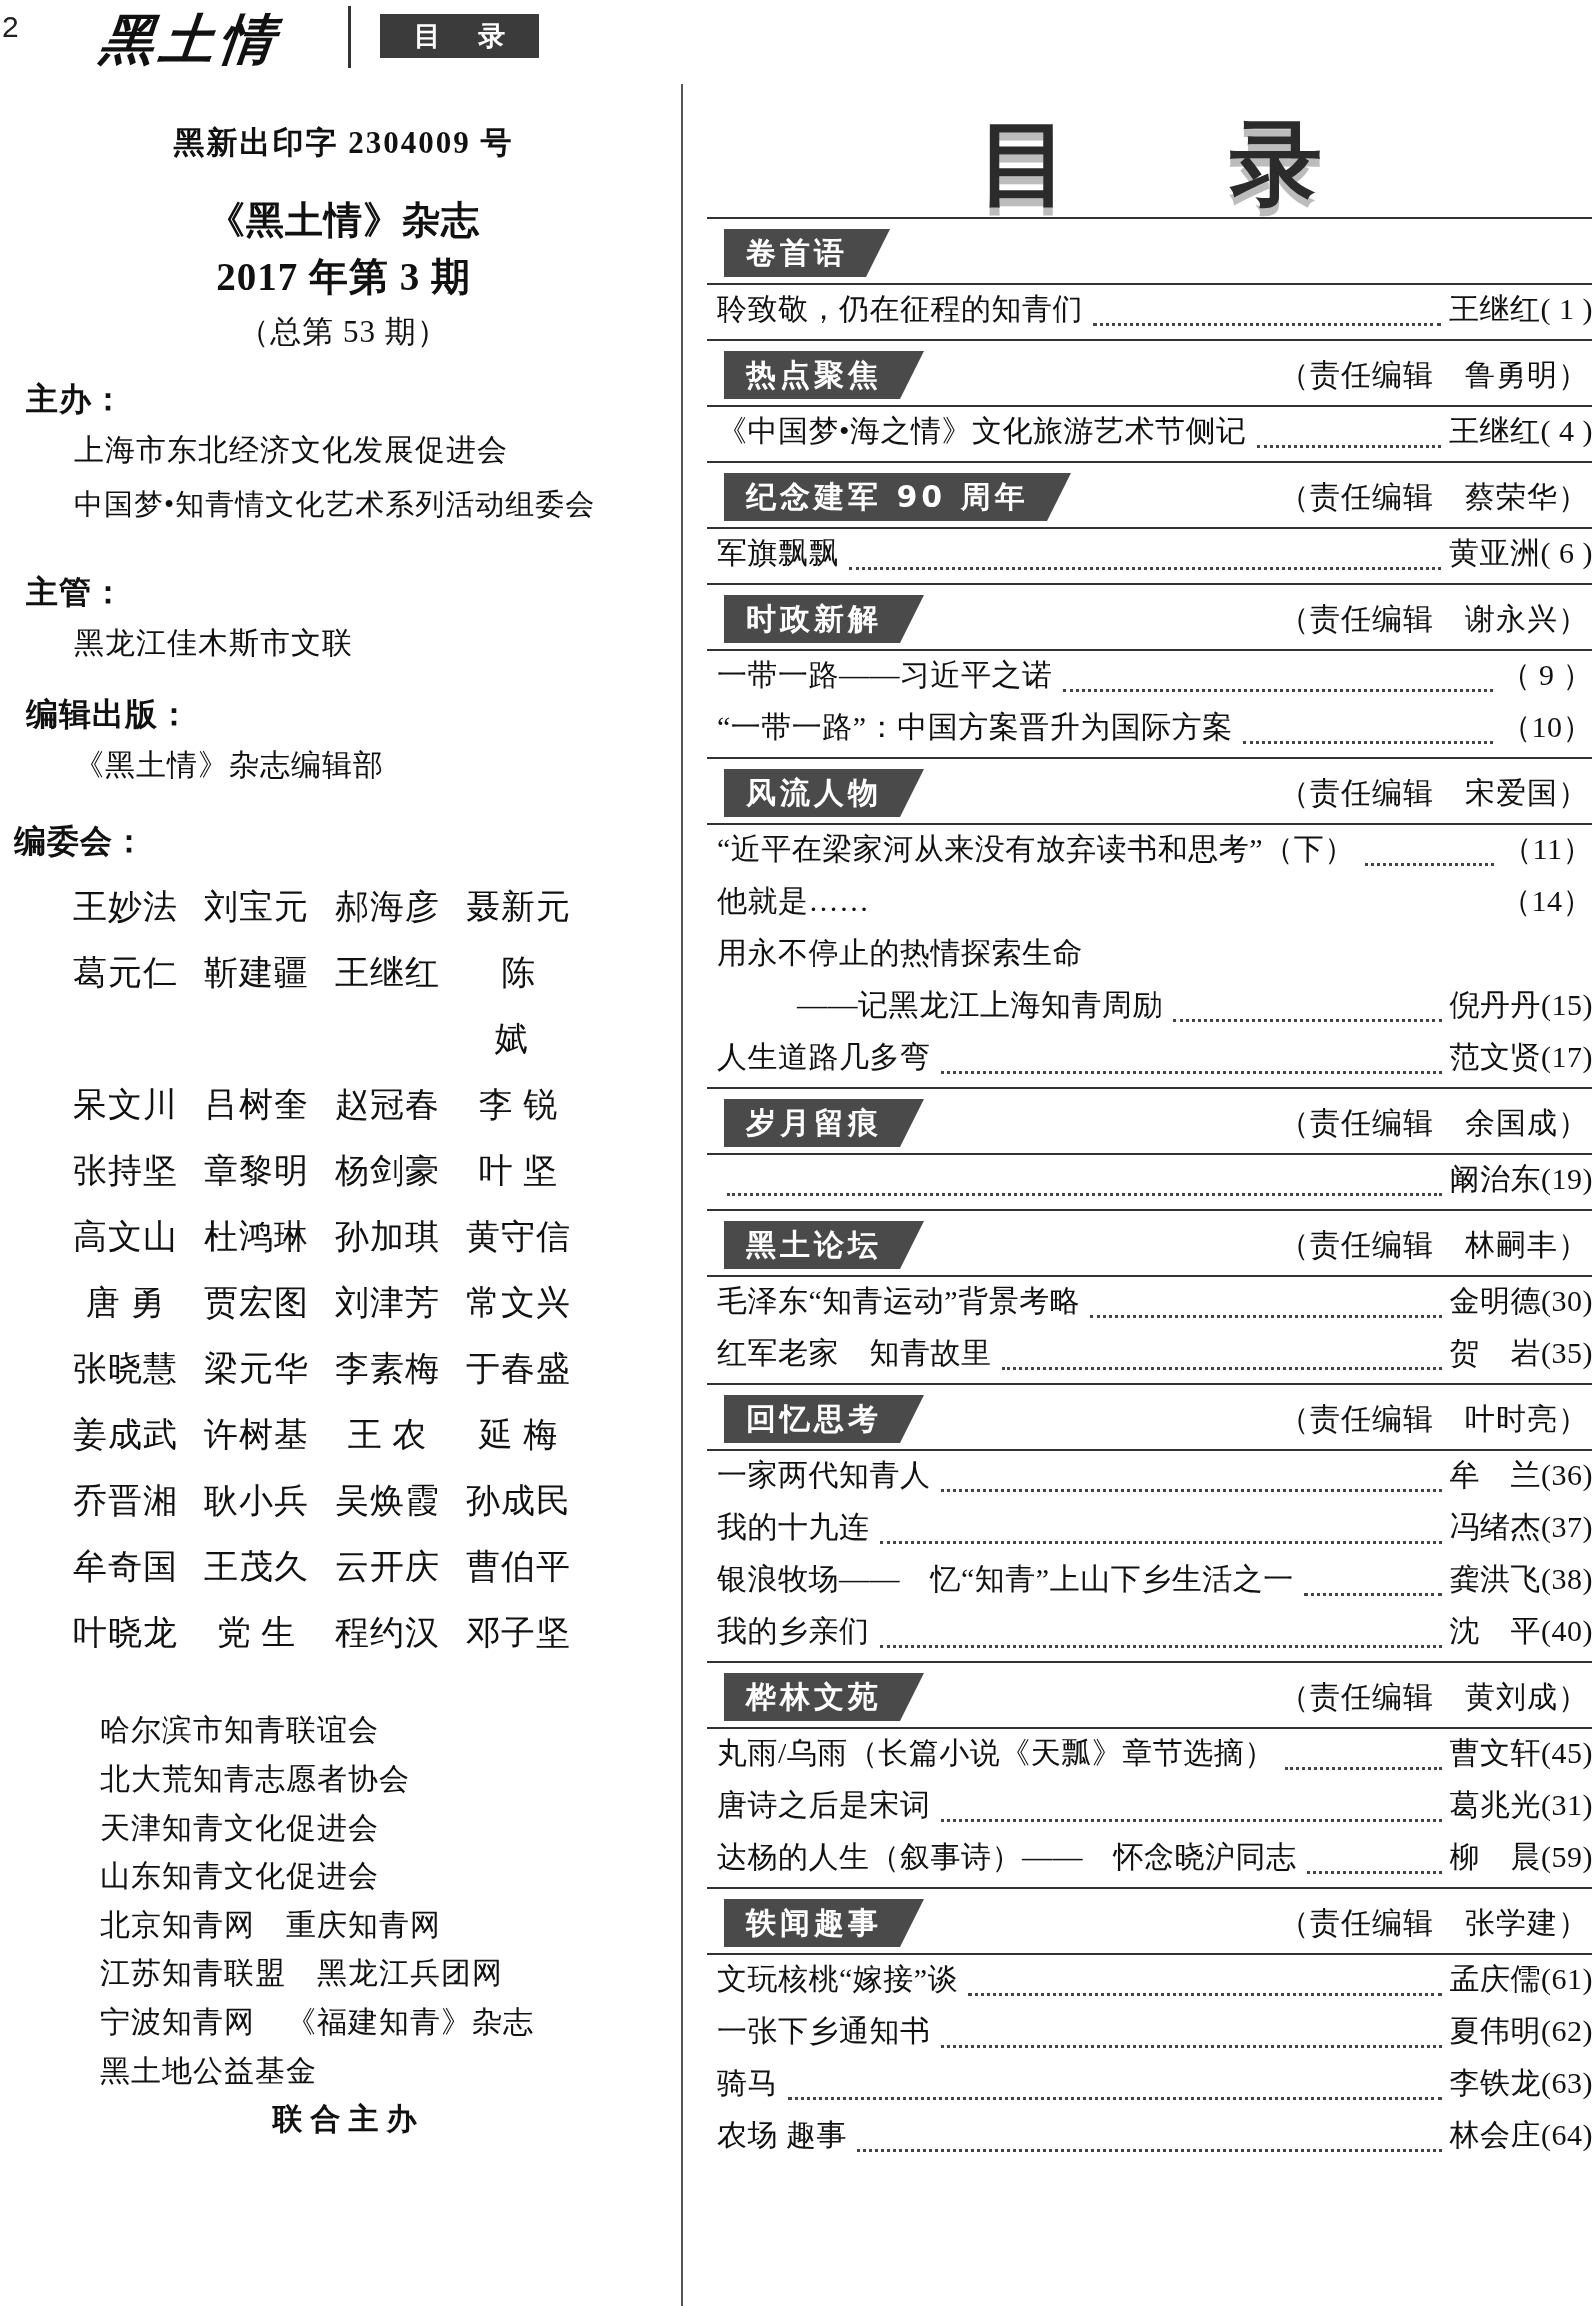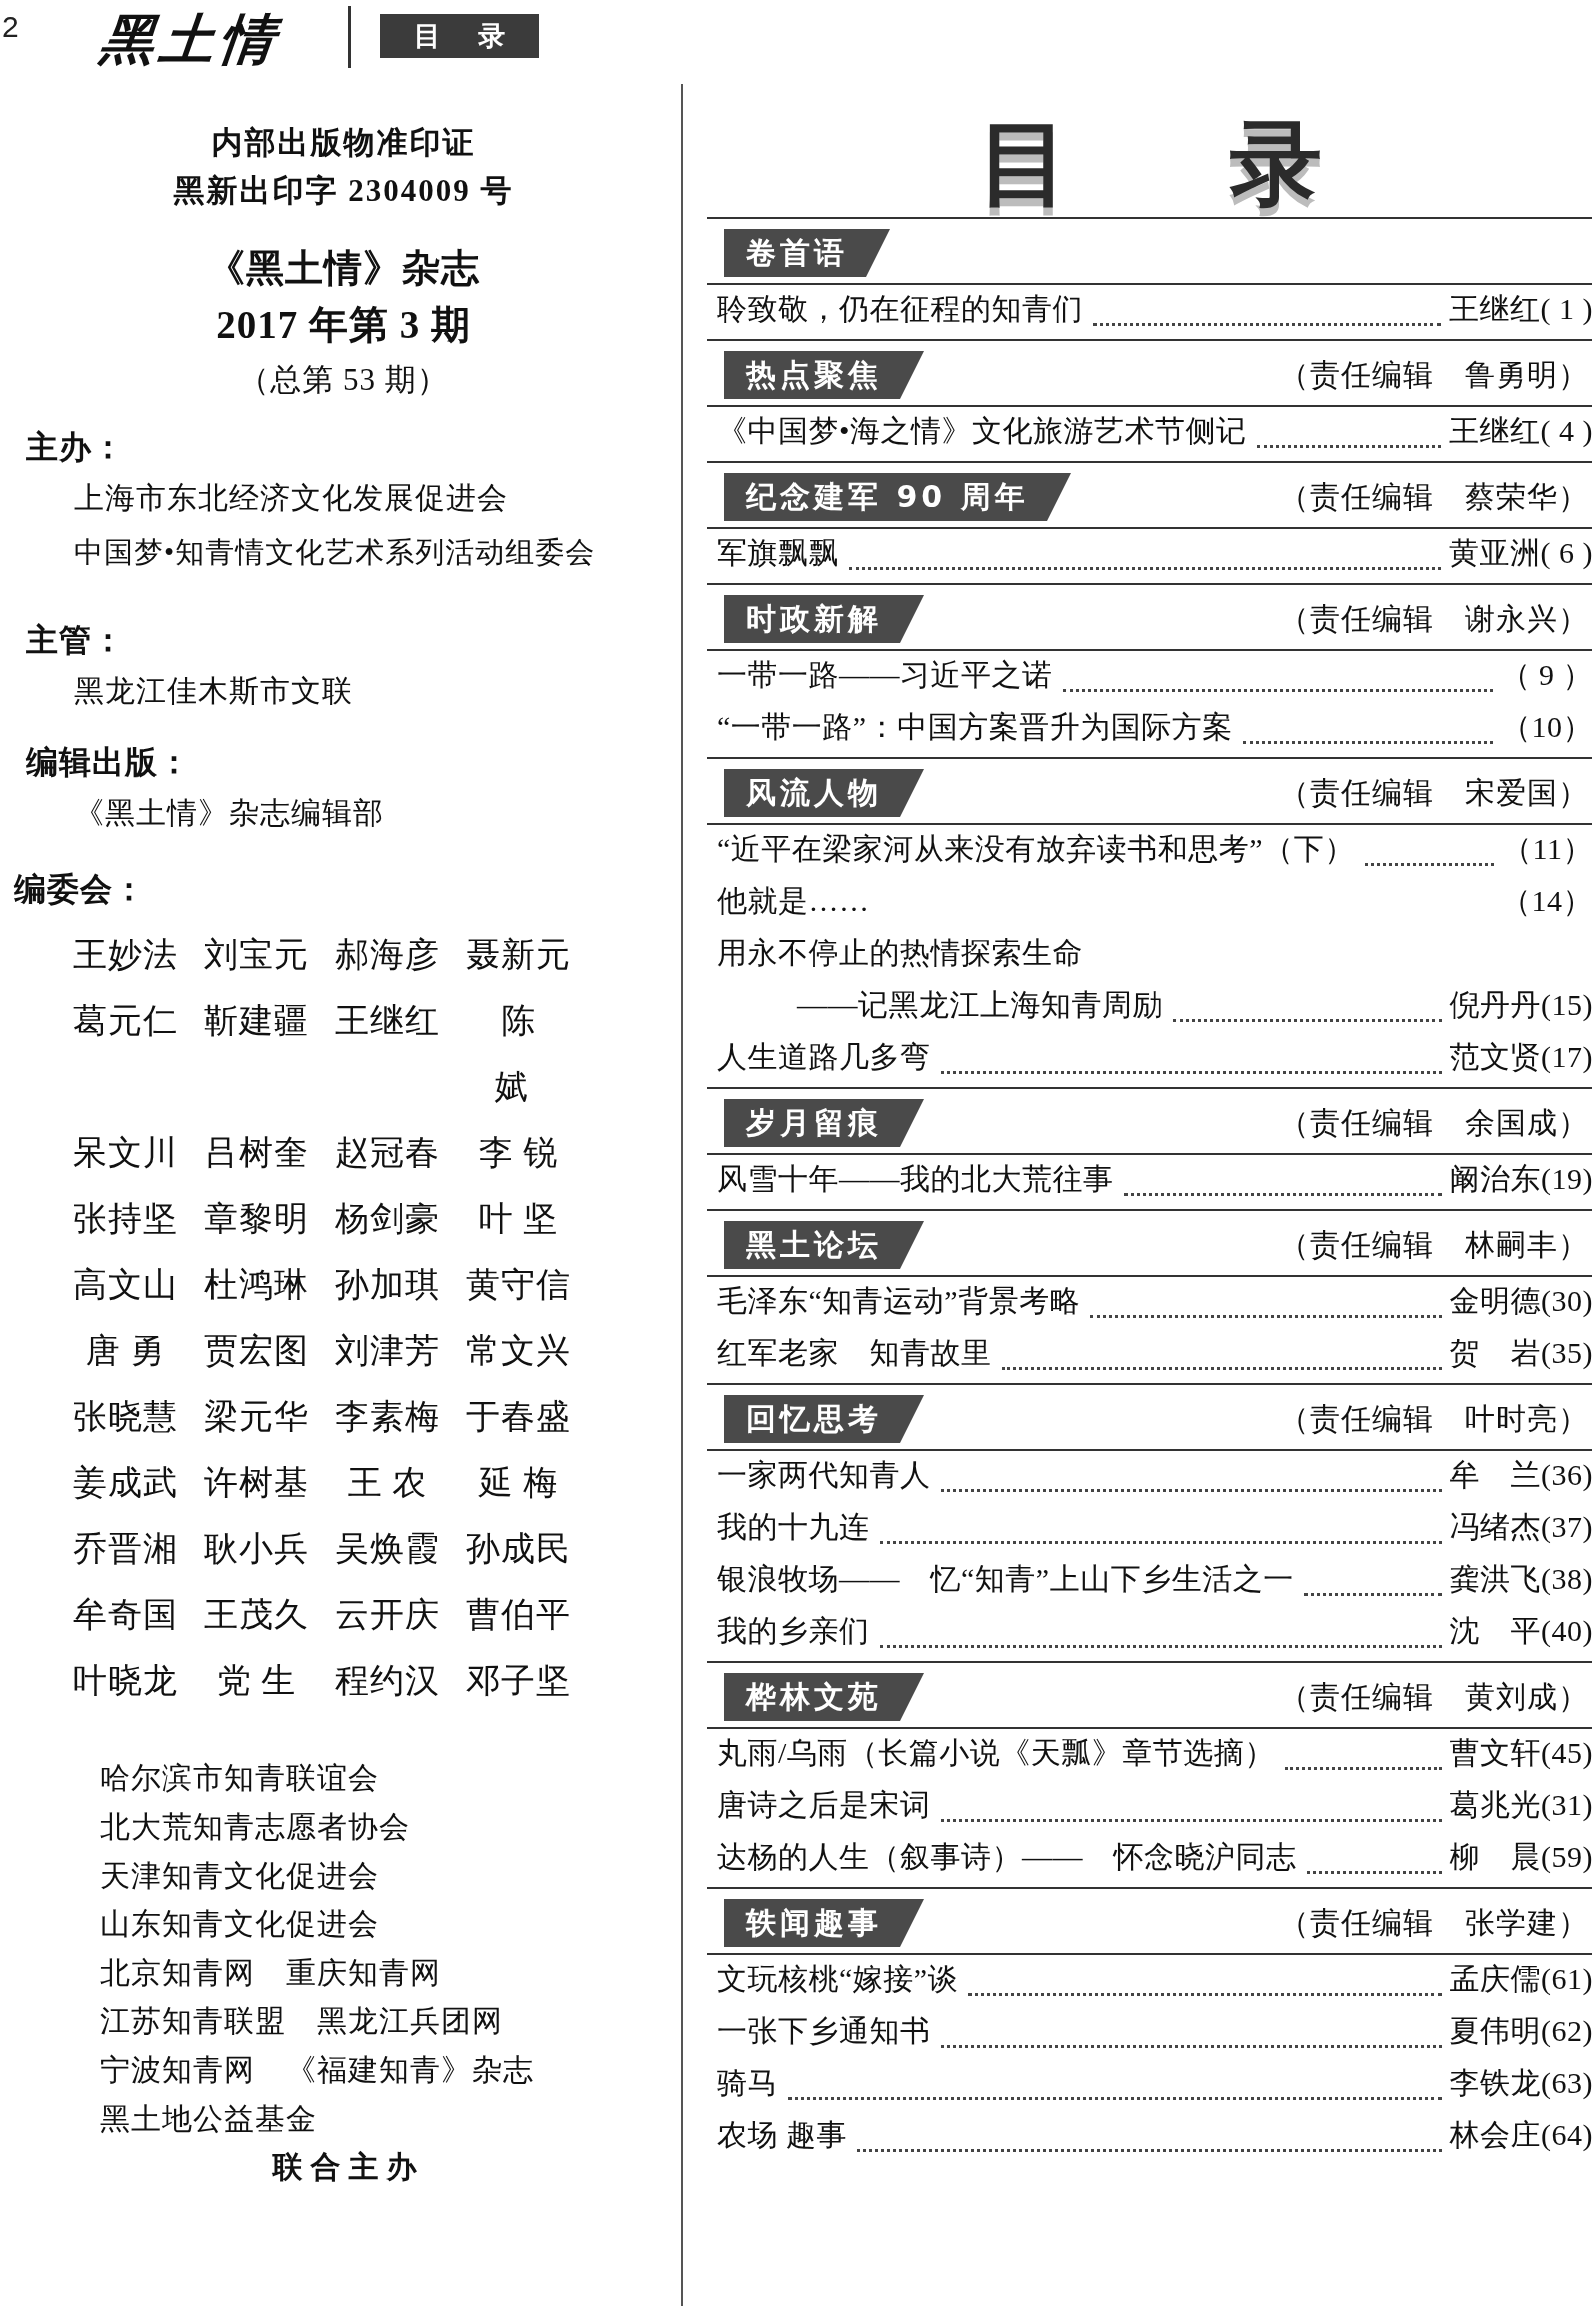--- a/index.html
+++ b/index.html
@@ -293,21 +293,20 @@
     <div class="masthead">黑土情</div>
     <div class="header-divider"></div>
     <div class="header-tab">目 录</div>
   </div>
 
   <div class="vrule"></div>
 
   <div class="left">
 
     <div class="lic">
-      <div>内部出版物准印证</div>
       <div>黑新出印字 2304009 号</div>
     </div>
 
     <div class="title-block">
       <div class="t1">《黑土情》杂志</div>
       <div class="t2">2017 年第 3 期</div>
       <div class="t3">（总第 53 期）</div>
     </div>
 
     <div class="sec">
@@ -501,21 +500,20 @@
         <span class="auth">范文贤(17)</span>
       </div>
 
       <div class="cat">
         <div class="rule-top"></div>
         <div class="band">岁月留痕</div>
         <div class="editor">（责任编辑　余国成）</div>
         <div class="rule"></div>
       </div>
       <div class="entry">
-        <span class="txt">风雪十年——我的北大荒往事</span>
         <span class="dots"></span>
         <span class="auth">阚治东(19)</span>
       </div>
 
       <div class="cat">
         <div class="rule-top"></div>
         <div class="band">黑土论坛</div>
         <div class="editor">（责任编辑　林嗣丰）</div>
         <div class="rule"></div>
       </div>

